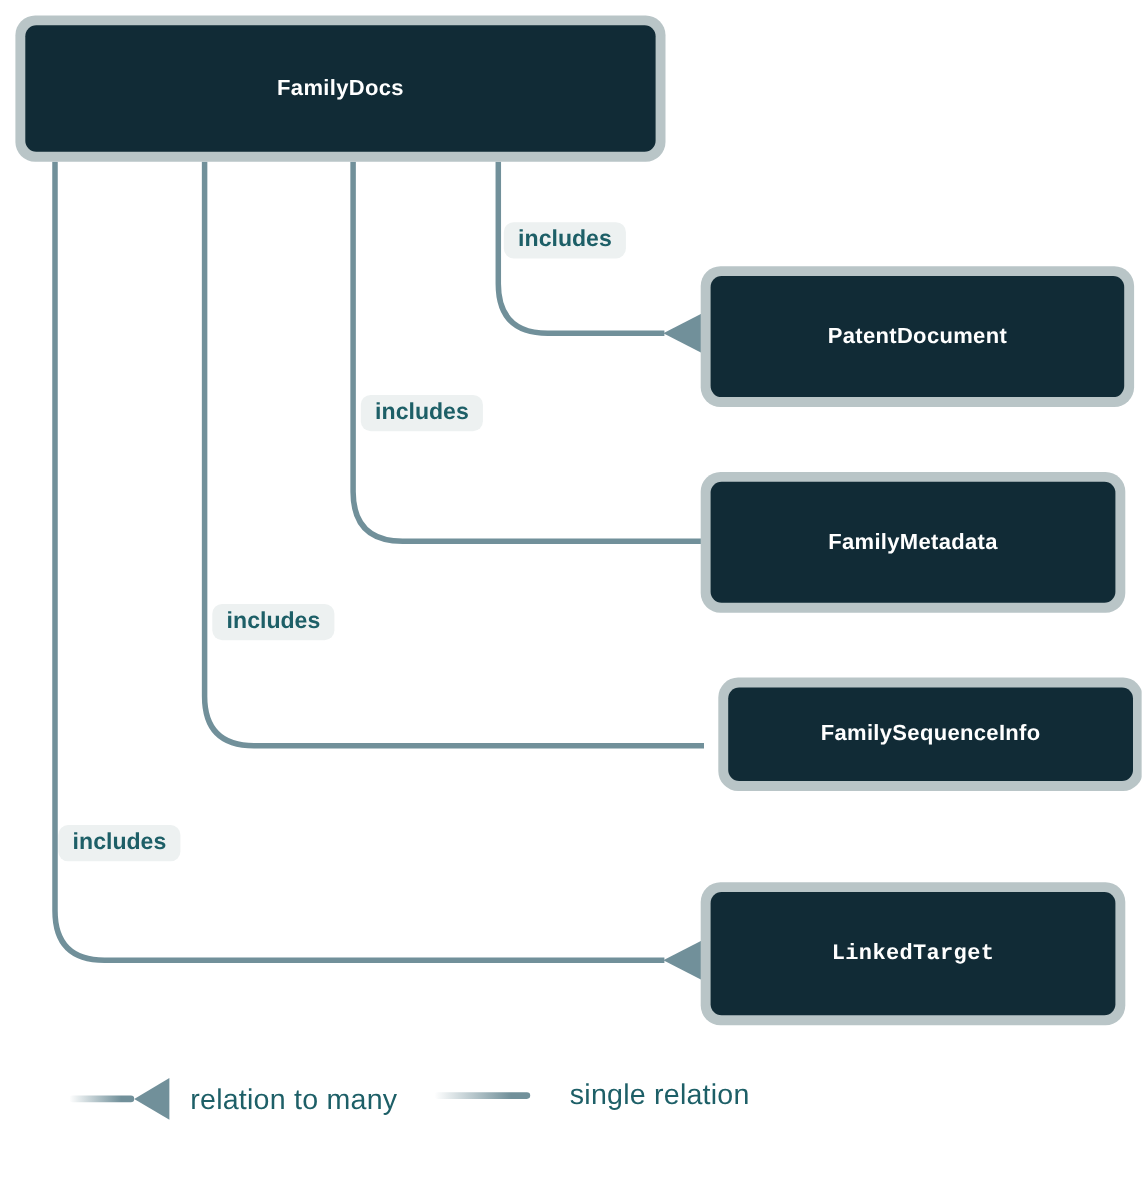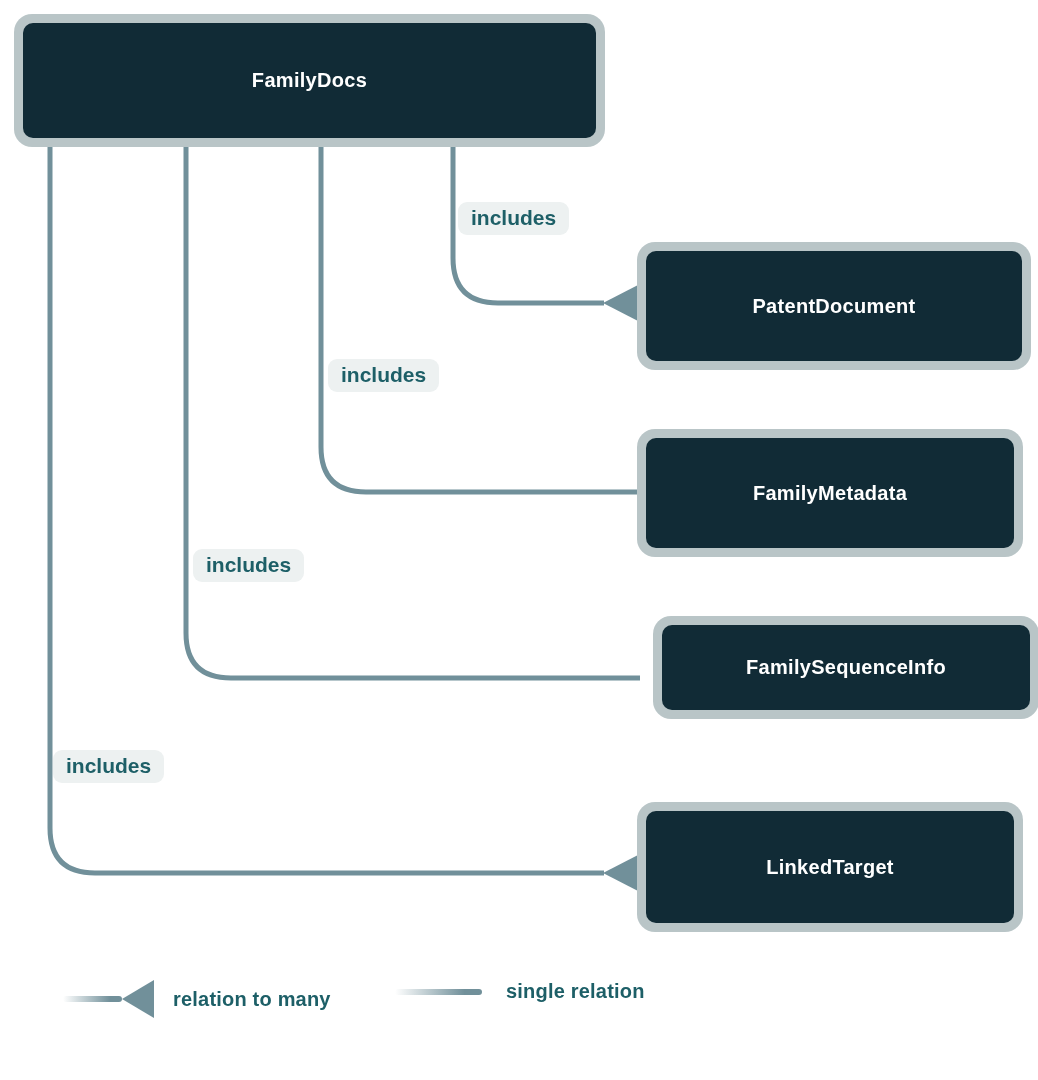--- a/index.html
+++ b/index.html
@@ -42,21 +42,21 @@
   .entity-label{
     color:#ffffff;
     font-size:20px;
     font-weight:bold;
     letter-spacing:.3px;
   }
   .box-root{left:14px;top:14px;width:591px;height:133px;}
   .box-e0{left:637px;top:242px;width:394px;height:128px;}
   .box-e1{left:637px;top:429px;width:386px;height:128px;}
   .box-e2{left:637px;top:616px;width:386px;height:103px;margin-left:16px;}
-  .box-e3{left:637px;top:802px;width:386px;height:130px;}
+  .box-e3{left:637px;top:802px;width:386px;height:130px;font-family:Liberation Mono, monospace;}
   .rel-pill{
     position:absolute;
     background:var(--pill-bg);
     color:var(--teal);
     font-size:21px;
     font-weight:bold;
     padding:3px 13px 5px 13px;
     border-radius:9px;
     z-index:3;
     line-height:1.2;
@@ -86,26 +86,26 @@
   .fade-line-many{width:59px;}
   .fade-line-single{width:87px;margin-top:1px;}
   .tri-left{
     width:0;height:0;
     border-top:19px solid transparent;
     border-bottom:19px solid transparent;
     border-right:32px solid var(--connector);
   }
   .legend-label{
     color:var(--teal);
-    font-size:20px;
-    font-weight:bold;
+    font-size:26px;
+    font-weight:normal;
     letter-spacing:.2px;
   }
   .legend-label-many{margin-left:19px;}
-  .legend-label-single{margin-left:24px;}
+  .legend-label-single{margin-left:36px;}
 </style>
 </head>
 <body>
 
 <div class="canvas">
 
   <svg class="connector-layer" viewBox="0 0 1038 1080" xmlns="http://www.w3.org/2000/svg">
     <g fill="none" stroke="#71909a" stroke-width="5">
       <path d="M453 147 V258 Q453 303 498 303 H604"></path>
       <path d="M321 147 V447 Q321 492 366 492 H640"></path>

